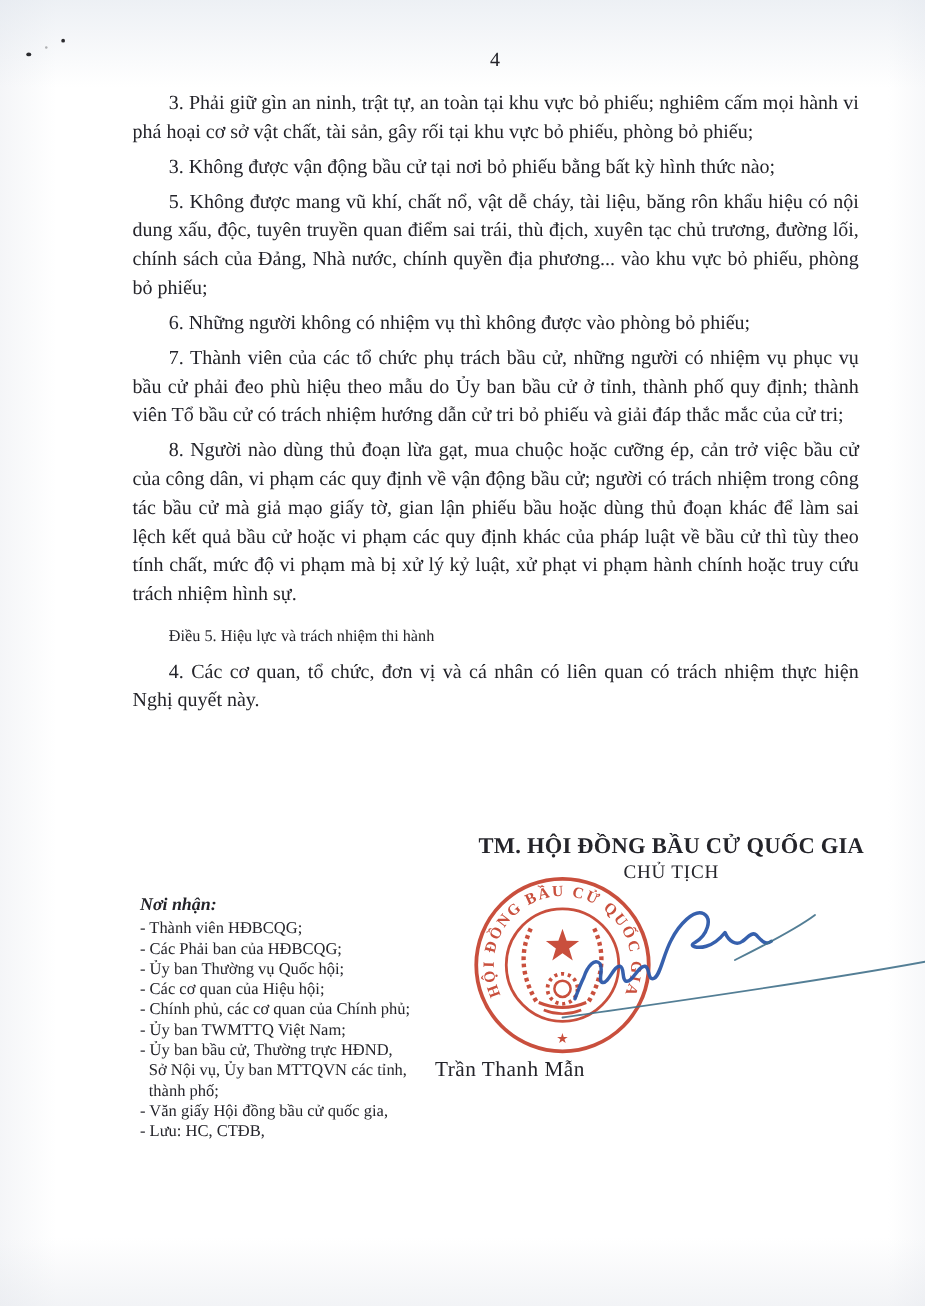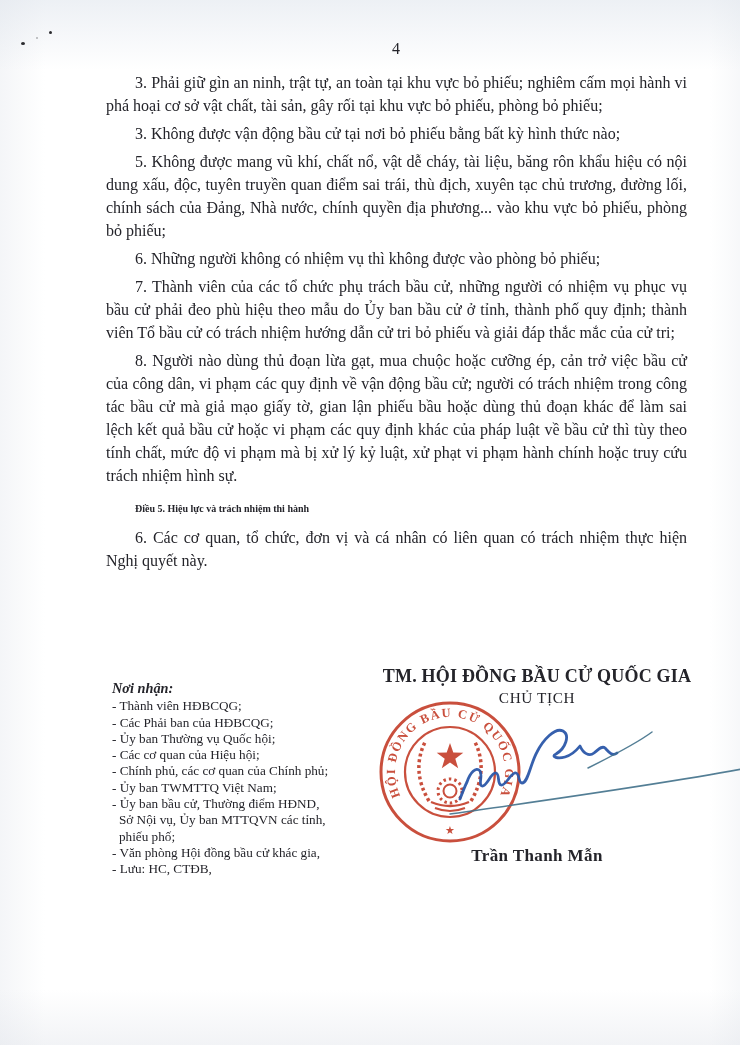--- a/index.html
+++ b/index.html
@@ -21,38 +21,38 @@
   .page-number{
     position:absolute;left:106px;top:40px;width:581px;
     text-align:center;font-size:16px;letter-spacing:1px;
   }
   .body-text{
     position:absolute;left:106px;top:71px;width:581px;
     font-size:16px;line-height:23px;text-align:justify;
   }
   .body-text p{margin:0 0 5px 0;text-indent:29px;font-family:Liberation Serif, serif;}
   .article-heading{
-    margin:10px 0 6px 0;text-indent:29px;font-weight:bold;
-    font-size:10px;line-height:23px;
+    margin:10px 0 6px 0;text-indent:29px;font-weight:normal;
+    font-size:13px;line-height:23px;
   }
   .recipients{
     position:absolute;left:112px;top:680px;width:268px;
     font-size:13.2px;line-height:16.3px;
   }
-  .recipients-label{font-weight:bold;font-style:italic;font-size:14.3px;margin-bottom:2px;}
+  .recipients-label{font-weight:bold;font-style:italic;font-size:14.3px;margin-bottom:2px;margin-top:36px;}
   .recipient-line{white-space:nowrap;}
   .recipient-line.cont{padding-left:7px;}
   .sign-block{
     position:absolute;left:348px;top:666px;width:378px;text-align:center;
   }
   .authority{font-weight:bold;font-size:18px;line-height:21px;letter-spacing:.2px;}
   .sign-title{font-weight:normal;font-size:15.3px;line-height:21px;letter-spacing:.6px;}
   .signer-name{
-    position:absolute;left:348px;top:846px;width:378px;text-align:center;
-    font-weight:bold;font-size:17px;letter-spacing:.4px;
+    position:absolute;left:348px;top:846px;width:378px;text-align:left;
+    font-weight:normal;font-size:17px;letter-spacing:.4px;
   }
   .seal{position:absolute;left:374px;top:698px;opacity:.92;}
   .seal-line{stroke:var(--seal-red,#c5412d);fill:none;}
   .seal-fill{fill:var(--seal-red,#c5412d);}
   .seal-ring-text{
     font-family:"Liberation Serif",serif;font-weight:bold;font-size:12.5px;
     letter-spacing:1.6px;fill:var(--seal-red,#c5412d);
   }
   .seal-ring-star{font-size:11px;fill:var(--seal-red,#c5412d);}
   .signature-svg{position:absolute;left:0;top:0;pointer-events:none;}
@@ -73,35 +73,35 @@
   <div class="page-number">4</div>
 
   <div class="body-text">
     <p>3. Phải giữ gìn an ninh, trật tự, an toàn tại khu vực bỏ phiếu; nghiêm cấm mọi hành vi phá hoại cơ sở vật chất, tài sản, gây rối tại khu vực bỏ phiếu, phòng bỏ phiếu;</p>
     <p>3. Không được vận động bầu cử tại nơi bỏ phiếu bằng bất kỳ hình thức nào;</p>
     <p>5. Không được mang vũ khí, chất nổ, vật dễ cháy, tài liệu, băng rôn khẩu hiệu có nội dung xấu, độc, tuyên truyền quan điểm sai trái, thù địch, xuyên tạc chủ trương, đường lối, chính sách của Đảng, Nhà nước, chính quyền địa phương... vào khu vực bỏ phiếu, phòng bỏ phiếu;</p>
     <p>6. Những người không có nhiệm vụ thì không được vào phòng bỏ phiếu;</p>
     <p>7. Thành viên của các tổ chức phụ trách bầu cử, những người có nhiệm vụ phục vụ bầu cử phải đeo phù hiệu theo mẫu do Ủy ban bầu cử ở tỉnh, thành phố quy định; thành viên Tổ bầu cử có trách nhiệm hướng dẫn cử tri bỏ phiếu và giải đáp thắc mắc của cử tri;</p>
     <p>8. Người nào dùng thủ đoạn lừa gạt, mua chuộc hoặc cưỡng ép, cản trở việc bầu cử của công dân, vi phạm các quy định về vận động bầu cử; người có trách nhiệm trong công tác bầu cử mà giả mạo giấy tờ, gian lận phiếu bầu hoặc dùng thủ đoạn khác để làm sai lệch kết quả bầu cử hoặc vi phạm các quy định khác của pháp luật về bầu cử thì tùy theo tính chất, mức độ vi phạm mà bị xử lý kỷ luật, xử phạt vi phạm hành chính hoặc truy cứu trách nhiệm hình sự.</p>
     <h3 class="article-heading">Điều 5. Hiệu lực và trách nhiệm thi hành</h3>
-    <p>6. Các cơ quan, tổ chức, đơn vị và cá nhân có liên quan có trách nhiệm thực hiện Nghị quyết này.</p>
+    <p>4. Các cơ quan, tổ chức, đơn vị và cá nhân có liên quan có trách nhiệm thực hiện Nghị quyết này.</p>
   </div>
 
   <div class="recipients">
     <div class="recipients-label">Nơi nhận:</div>
     <div class="recipient-line">- Thành viên HĐBCQG;</div>
     <div class="recipient-line">- Các Phải ban của HĐBCQG;</div>
     <div class="recipient-line">- Ủy ban Thường vụ Quốc hội;</div>
     <div class="recipient-line">- Các cơ quan của Hiệu hội;</div>
     <div class="recipient-line">- Chính phủ, các cơ quan của Chính phủ;</div>
     <div class="recipient-line">- Ủy ban TWMTTQ Việt Nam;</div>
-    <div class="recipient-line">- Ủy ban bầu cử, Thường điểm HĐND,</div>
+    <div class="recipient-line">- Ủy ban bầu cử, Thường trực HĐND,</div>
     <div class="recipient-line cont">Sở Nội vụ, Ủy ban MTTQVN các tỉnh,</div>
-    <div class="recipient-line cont">phiếu phố;</div>
-    <div class="recipient-line">- Văn phòng Hội đồng bầu cử khác gia,</div>
+    <div class="recipient-line cont">thành phố;</div>
+    <div class="recipient-line">- Văn giấy Hội đồng bầu cử quốc gia,</div>
     <div class="recipient-line">- Lưu: HC, CTĐB,</div>
   </div>
 
   <div class="sign-block">
     <div class="authority">TM. HỘI ĐỒNG BẦU CỬ QUỐC GIA</div>
     <div class="sign-title">CHỦ TỊCH</div>
   </div>
 
   <svg class="seal" width="152" height="150" viewBox="0 0 152 150">
     <circle class="seal-line" cx="76" cy="74" r="69" stroke-width="3"></circle>

